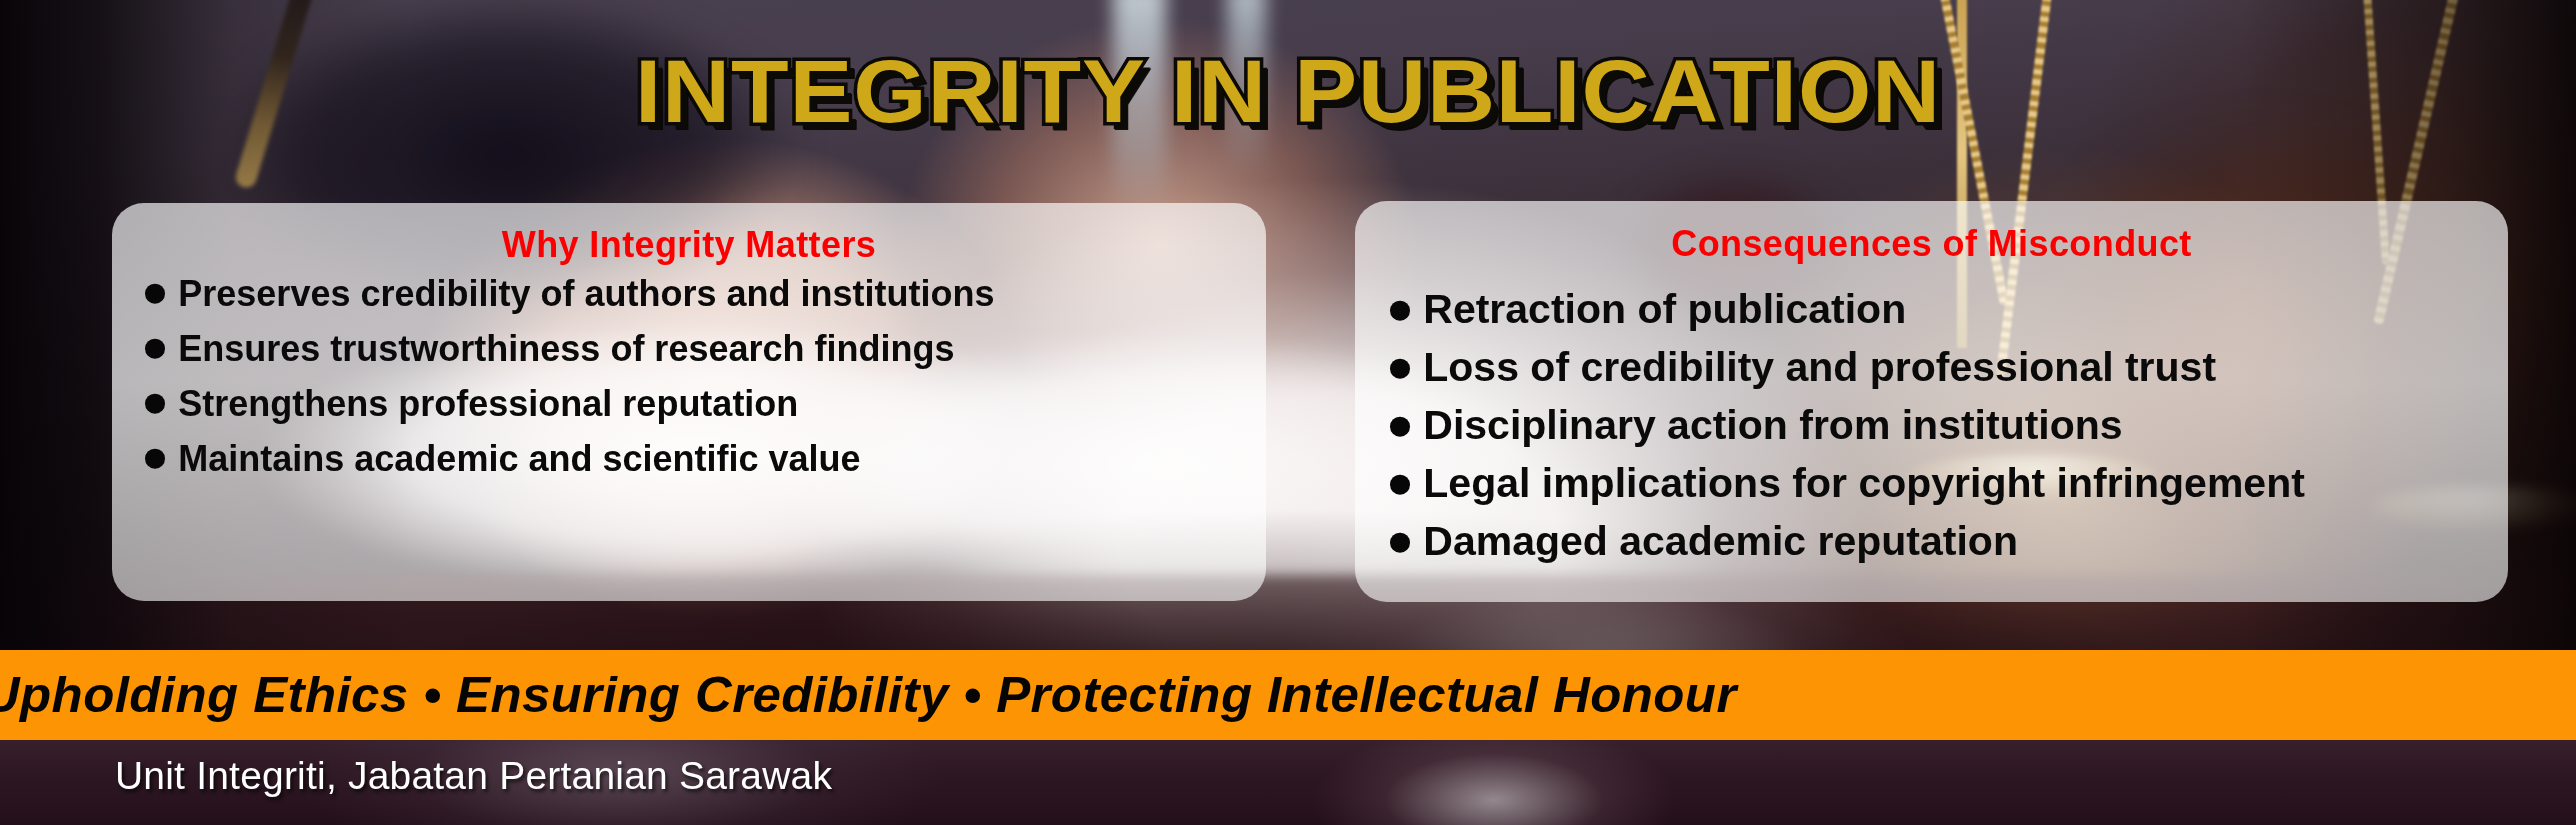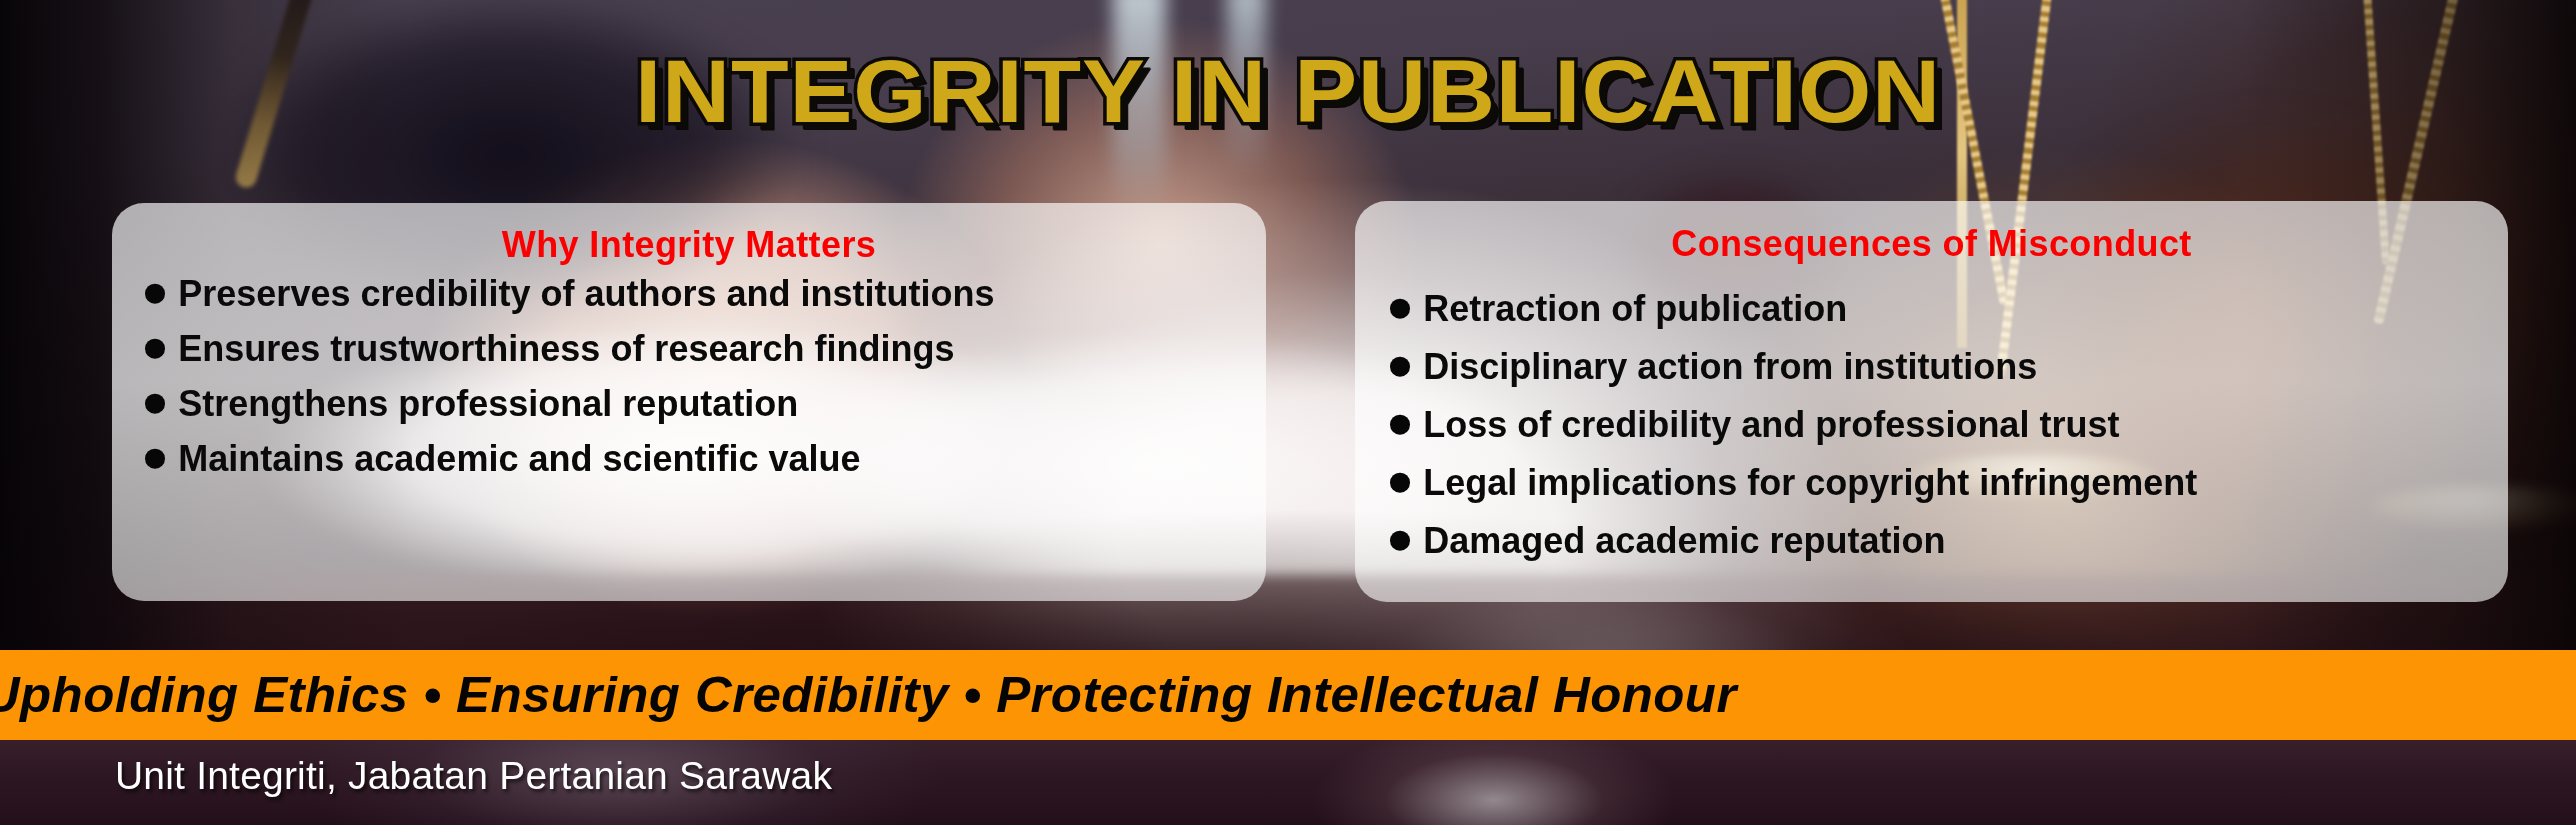--- a/index.html
+++ b/index.html
@@ -186,21 +186,21 @@
     width:19.7px; height:19.7px;
     border-radius:50%;
     background:#070707;
     flex:0 0 auto;
     transform:translateY(-2.3px);
     margin-right:13.6px;
   }
   .card-left  ul.bullets{ padding-left:33px; }
   .card-left  ul.bullets li{ font-size:36px; line-height:55px; }
   .card-right ul.bullets{ margin-top:15px; padding-left:35px; }
-  .card-right ul.bullets li{ font-size:36px; line-height:58px; }
+  .card-right ul.bullets li{ font-size:41px; line-height:58px; }
 
   
   .tagline-bar{
     position:absolute;
     left:0; top:650px;
     width:100%; height:90px;
     background:#fd9404;
     display:flex; align-items:center; justify-content:flex-start;
     z-index:6;
   }
@@ -289,25 +289,25 @@
 
   <div class="card card-right">
     <div class="card-head">Consequences of Misconduct</div>
     <ul class="bullets">
       <li>
         <span class="dot"></span>
         <span>Retraction of publication</span>
       </li>
       <li>
         <span class="dot"></span>
+        <span>Loss of credibility and professional trust</span>
+      </li>
+      <li>
+        <span class="dot"></span>
         <span>Disciplinary action from institutions</span>
-      </li>
-      <li>
-        <span class="dot"></span>
-        <span>Loss of credibility and professional trust</span>
       </li>
       <li>
         <span class="dot"></span>
         <span>Legal implications for copyright infringement</span>
       </li>
       <li>
         <span class="dot"></span>
         <span>Damaged academic reputation</span>
       </li>
     </ul>

